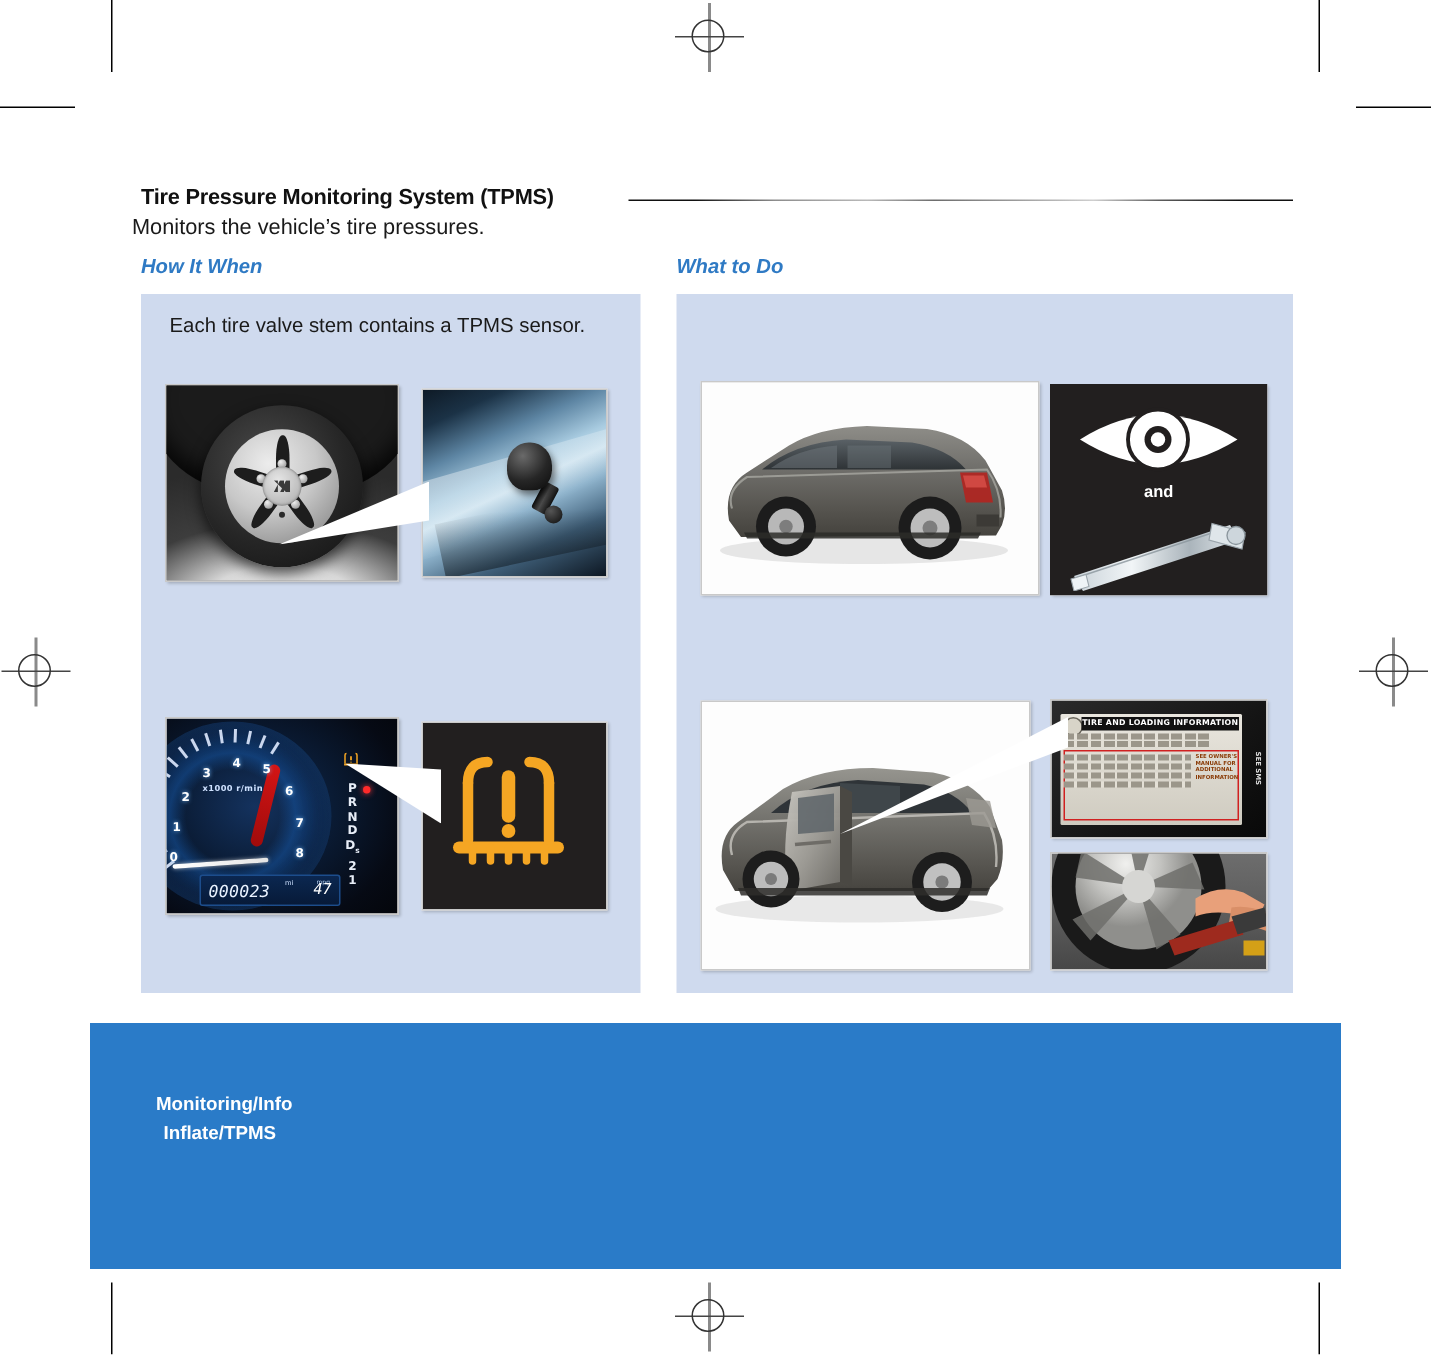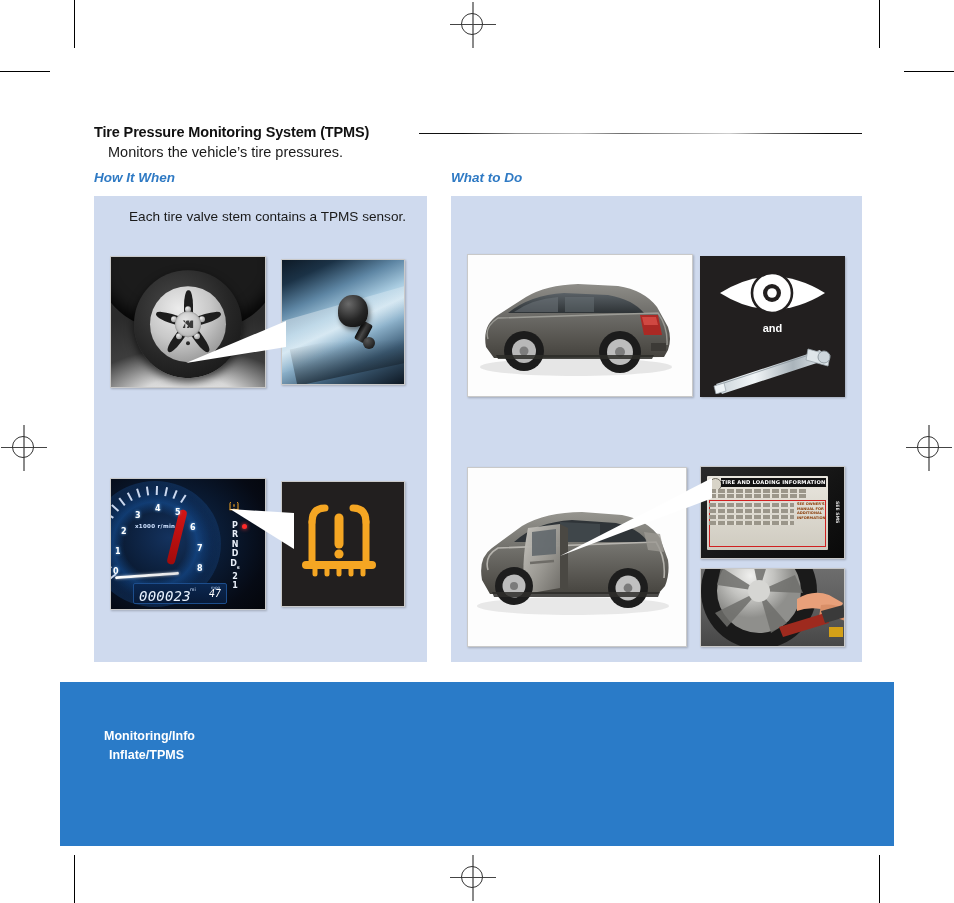--- a/index.html
+++ b/index.html
@@ -43,40 +43,40 @@
     font-size: 14.5px; font-weight: bold; color: #111;
     letter-spacing: -0.15px; white-space: nowrap; text-align: center;
   }
   .title-rule {
     position: absolute; left: 419px; top: 133px;
     width: 443px; height: 1px;
     background: linear-gradient(to right, #111 0%, #111 10%, #8d8d8d 22%, #b9b9b9 36%,
                 #6d6d6d 46%, #9b9b9b 58%, #cfcfcf 70%, #5d5d5d 80%, #111 92%, #111 100%);
   }
   .page-subtitle {
-    position: absolute; left: 108px; top: 144px;
+    position: absolute; left: 88px; top: 144px;
     font-size: 14.5px; color: #1a1a1a; white-space: nowrap;
   }
 
   .col-head {
     position: absolute; font-size: 13.5px; font-weight: bold; font-style: italic;
     color: #2f7ac4; white-space: nowrap;
   }
   .col-head.left  { left: 94px;  top: 170px; }
   .col-head.right { left: 451px; top: 170px; }
 
   
   .panel {
     position: absolute; background: #cfdaee;
   }
   .panel.left  { left: 94px;  top: 196px; width: 333px; height: 466px; }
   .panel.right { left: 451px; top: 196px; width: 411px; height: 466px; }
 
   .panel-text {
-    position: absolute; font-size: 13.6px; color: #1a1a1a; line-height: 16.5px; margin-left: 16px;
+    position: absolute; font-size: 13.6px; color: #1a1a1a; line-height: 16.5px;
   }
   .panel-text b { font-weight: bold; }
 
   
   .t-left-1  { left: 113px; top: 209px; width: 300px; }
   .t-left-2  { left: 113px; top: 405px; width: 310px; }
   .t-right-1 { left: 466px; top: 209px; width: 380px; }
   .t-right-2 { left: 466px; top: 411px; width: 385px; }
 
   
@@ -228,21 +228,21 @@
     transform: rotate(-4deg); border-radius: 2px;
     box-shadow: 0 0 3px rgba(255,255,255,0.6);
   }
   .odo-box {
     position: absolute; left: 22px; top: 104px; width: 92px; height: 19px;
     background: linear-gradient(#0b2750, #071a38);
     border: 1px solid #1c4d8c; border-radius: 2px;
   }
   .odo-text {
     position: absolute; left: 5px; top: 4px; color: #eaf3ff;
-    font-family: "DejaVu Sans Mono", monospace; font-size: 14px;
+    font-family: "DejaVu Sans Mono", monospace; font-size: 11px;
     font-style: italic; letter-spacing: 0.2px;
   }
   .odo-unit {
     position: absolute; left: 56px; top: 3px; color: #cfe2ff;
     font-size: 4.5px; font-family: "DejaVu Sans", sans-serif; line-height: 5px;
   }
   .mpg-val {
     position: absolute; right: 5px; top: 4px; color: #ffffff;
     font-family: "DejaVu Sans Mono", monospace; font-size: 10px; font-style: italic;
   }

